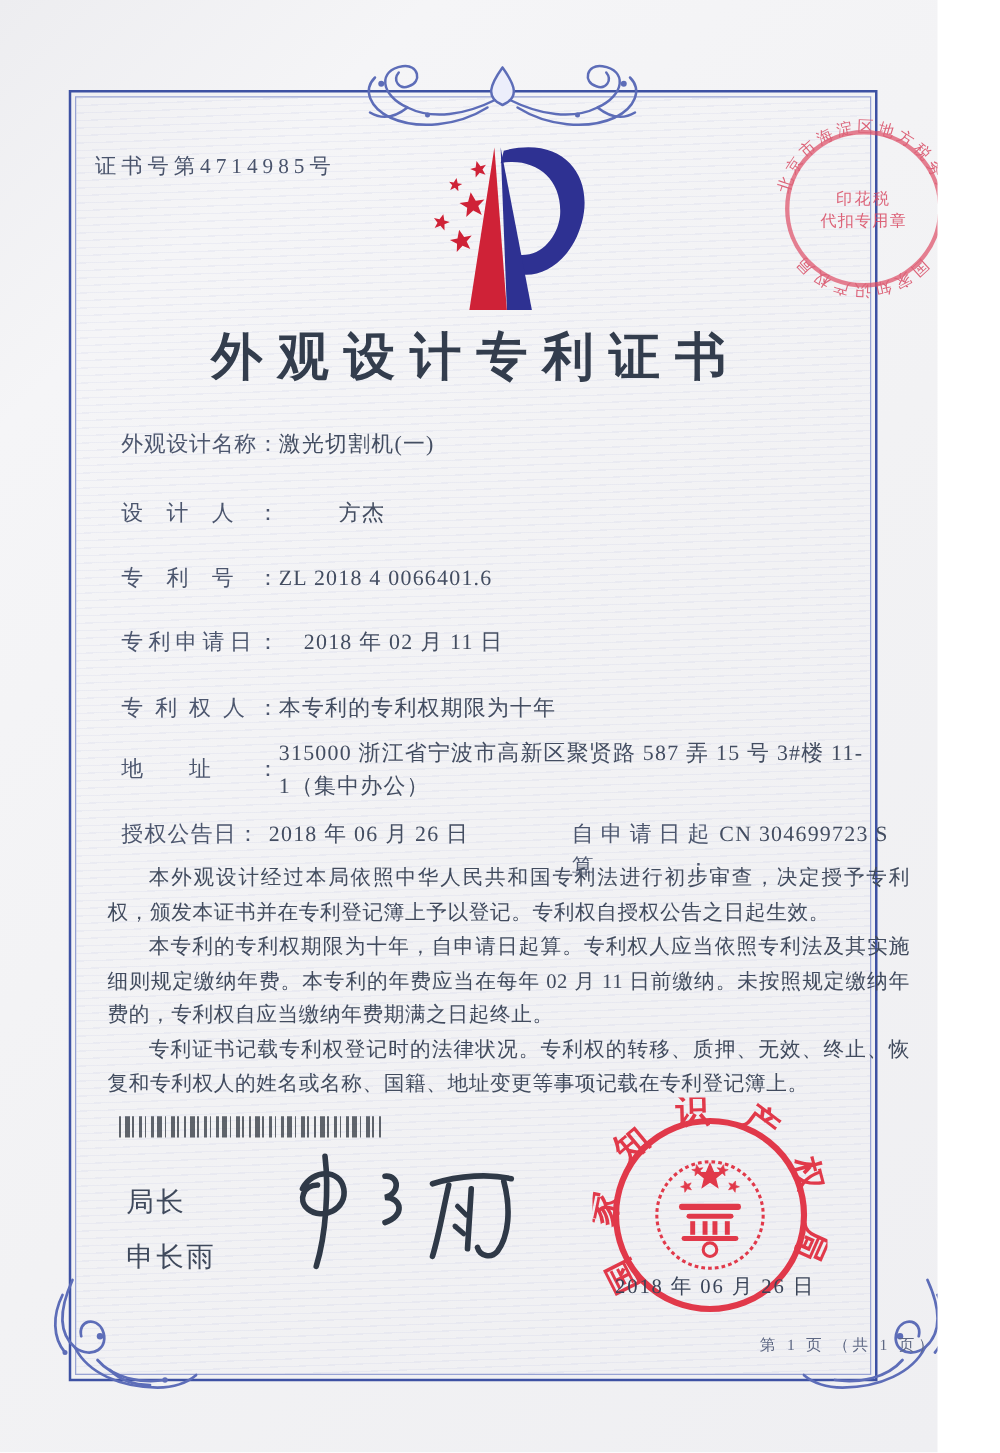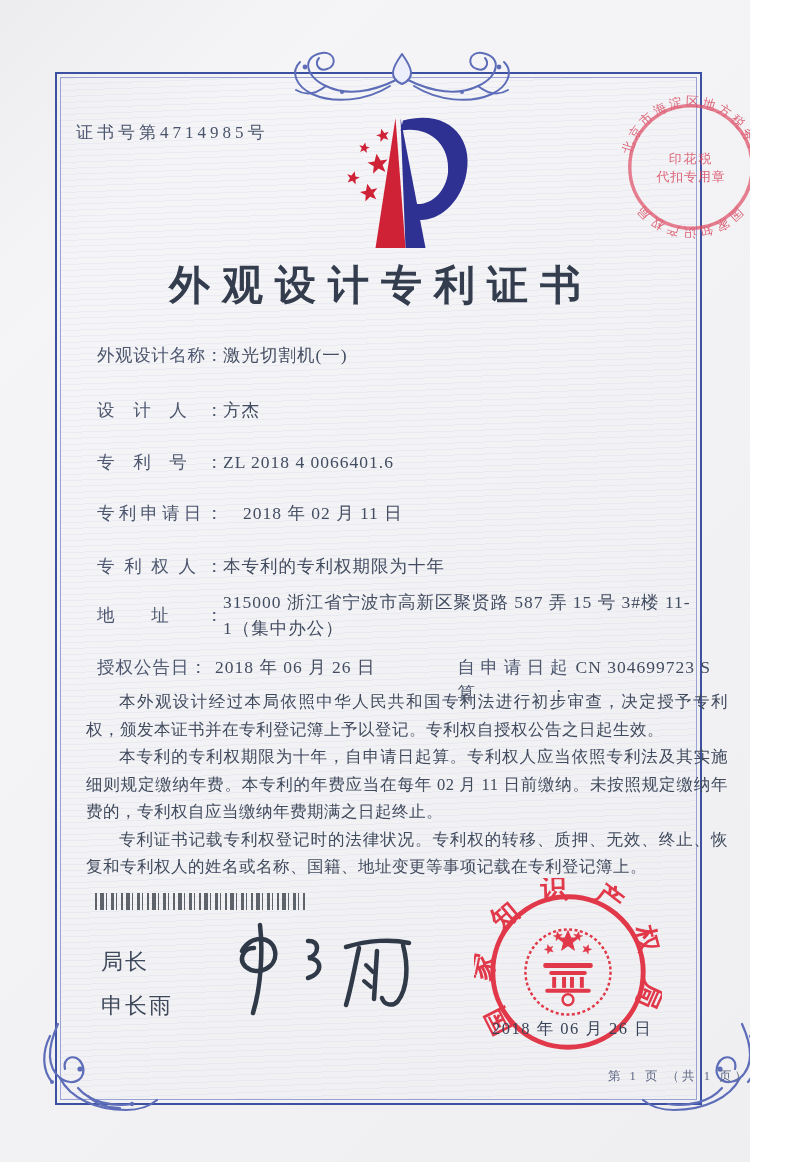--- a/index.html
+++ b/index.html
@@ -42,21 +42,21 @@
     letter-spacing:12px; padding-left:12px;margin-top:20px;
   }
 
   .fields { position:absolute; left:97px; top:342px; width:614px; color:#49536b; }
   .field-row { display:flex; align-items:center; font-size:17.5px; line-height:26px; }
   .field-label {
     display:inline-block; width:126px; flex:0 0 126px;
     text-align:justify; text-align-last:justify; color:#4c566e;
   }
   .field-value { flex:1; letter-spacing:1px; color:#434d61; }
-  .r1{margin-bottom:29px;} .r2{margin-bottom:26px;} .r3{margin-bottom:25px;}
+  .r1{margin-bottom:29px;} .r2{margin-bottom:26px;gap:48px;} .r3{margin-bottom:25px;}
   .r4{margin-bottom:27px;gap:20px;} .r5{margin-bottom:10px;}
   .r6{margin-bottom:13px;} 
   .row-split { display:flex; justify-content:space-between; font-size:17.5px; line-height:26px; }
   .row-split .pair { display:flex; }
   .row-split .lbl { display:inline-block; width:110px; text-align:justify; text-align-last:justify; color:#4c566e; }
   .row-split .val { letter-spacing:1px; color:#434d61; margin-left:8px; }
 
   .paragraphs {
     position:absolute; left:86px; top:688px; width:642px;
     font-size:16.5px; line-height:27.5px; text-align:justify; color:#414b5e;

